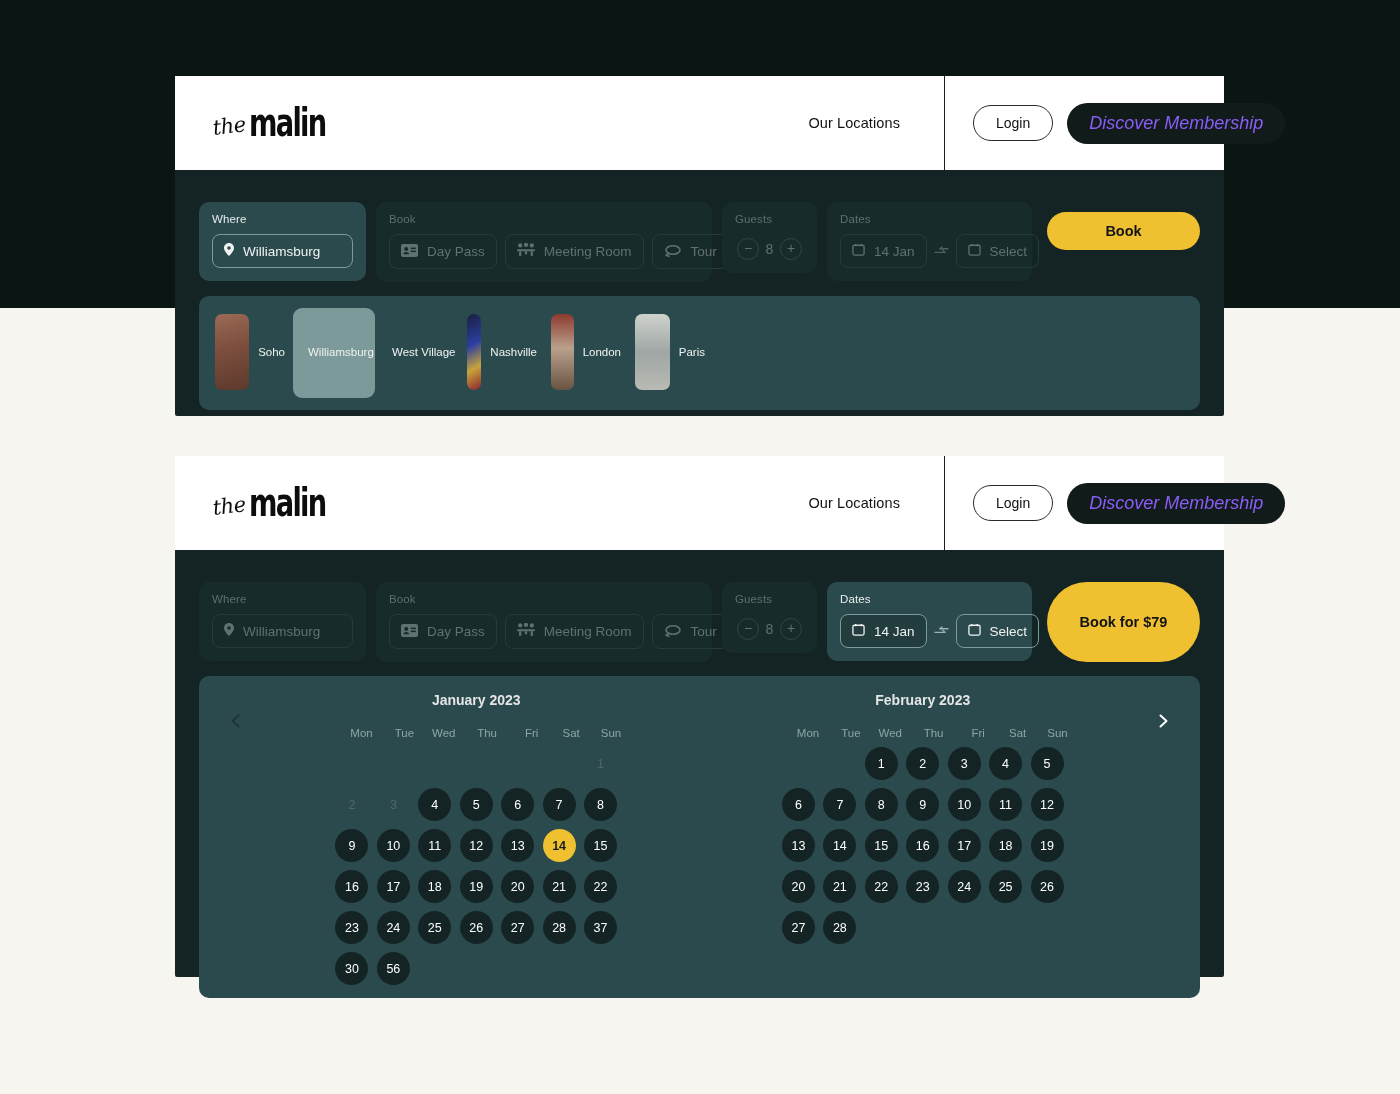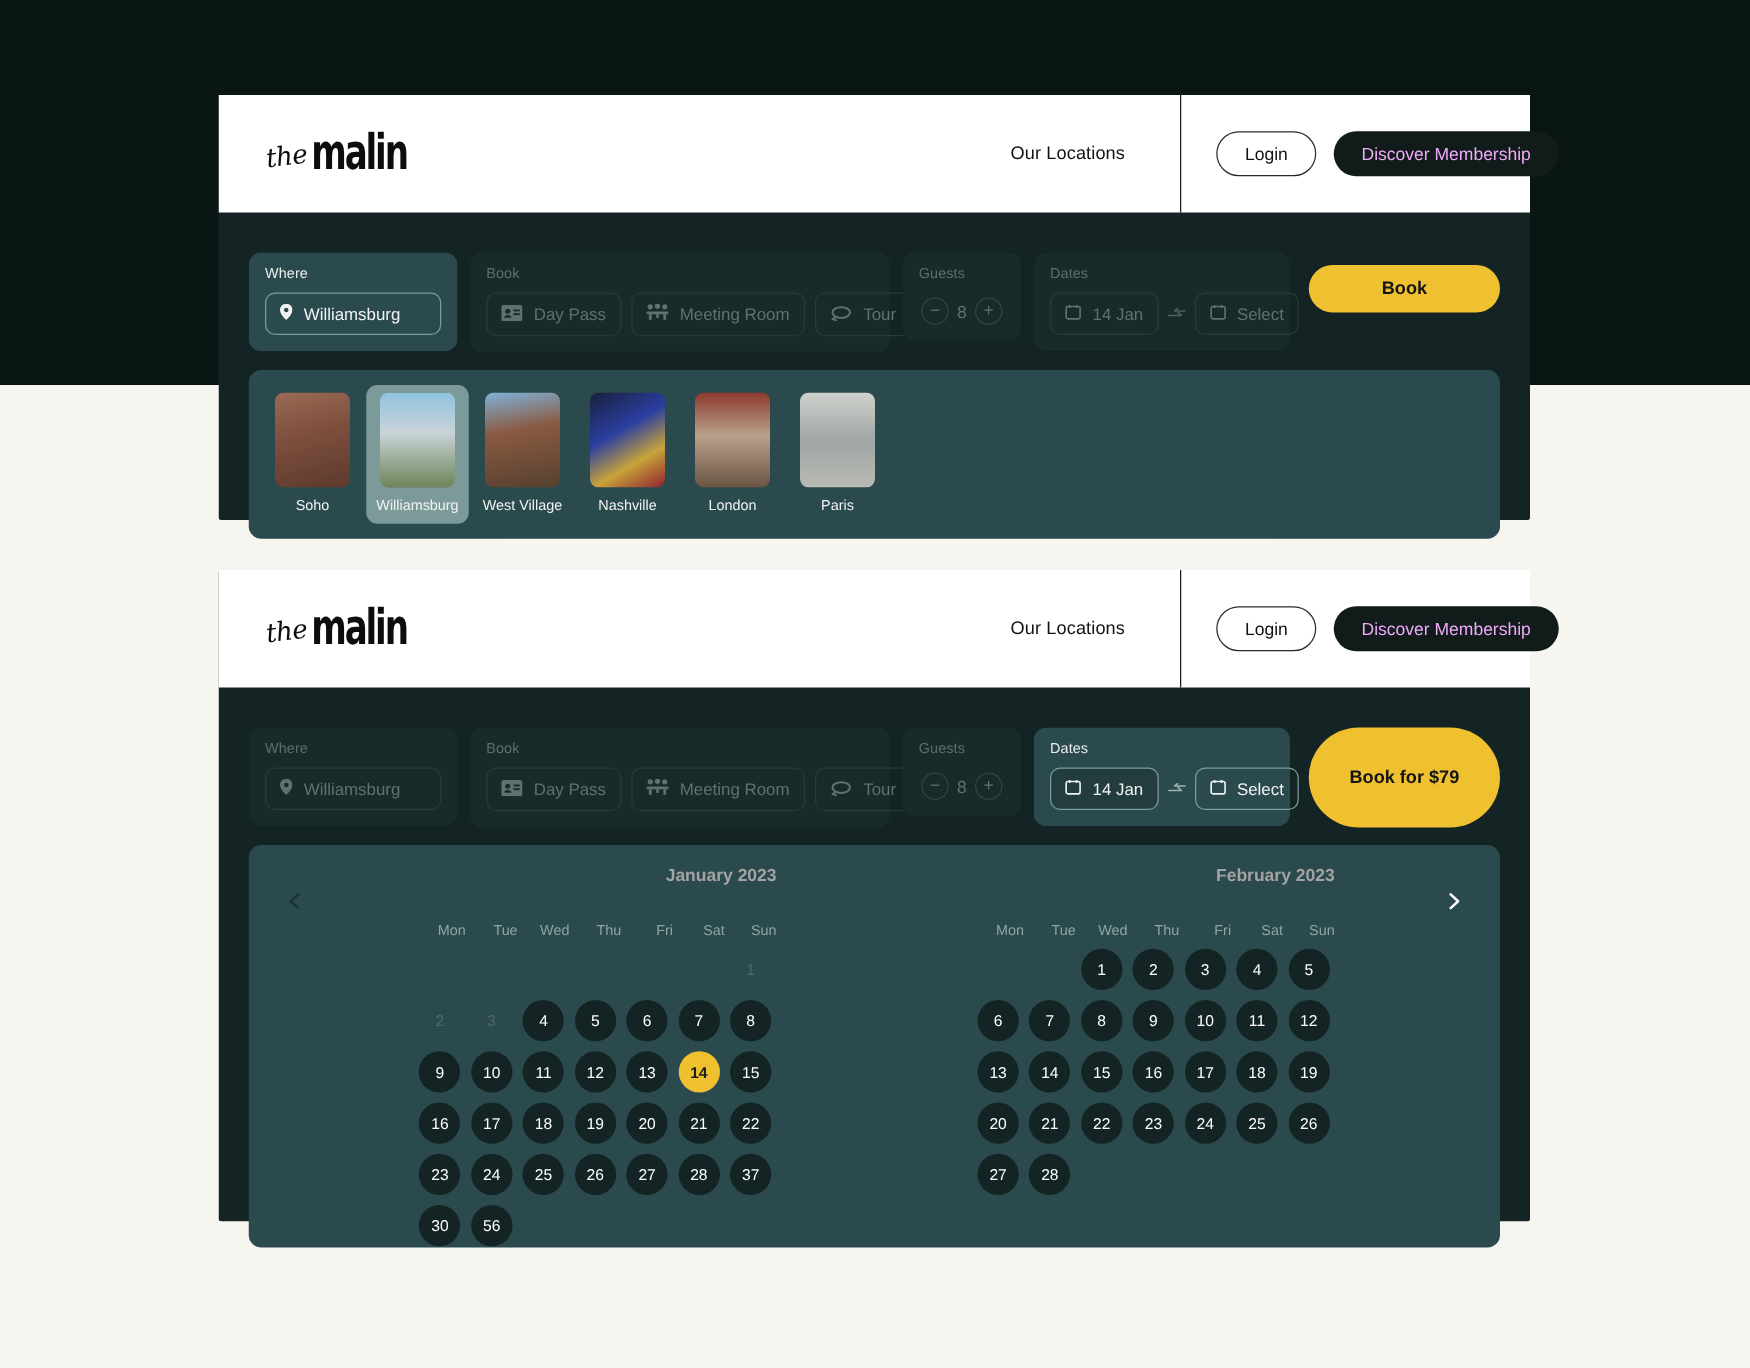--- a/index.html
+++ b/index.html
@@ -38,23 +38,23 @@
     color: #0d0d0d; letter-spacing: -2.2px; transform: scaleX(0.78) scaleY(1.12);
     transform-origin: left center; line-height: 1;
   }
   .nav-link { font-size: 14.5px; color: #121212; letter-spacing: 0.1px; cursor: pointer; }
   .btn-login {
     font-size: 14px; color: #111; background: #fff;
     border: 1px solid #2a2a2a; border-radius: 999px;
     padding: 9px 22px; cursor: pointer; white-space: nowrap;
   }
   .btn-membership {
-    font-size: 14px; color: #f0abfc; background: #111b1a;
+    font-size: 18px; color: #8b5cf6; background: #111b1a;
     border: none; border-radius: 999px; padding: 10px 22px;
-    cursor: pointer; white-space: nowrap;
+    cursor: pointer; white-space: nowrap; font-style: italic;
   }
 
   
   .searchbar { display: flex; align-items: flex-start; gap: 10px; padding: 32px 24px 0 24px; }
   .field {
     border-radius: 10px; padding: 10px 12px 12px 12px;
     background: #172B2B; border: 1px solid transparent;
   }
   .field.active { background: #2B4A4E; }
   .field-label { font-size: 11.5px; margin-bottom: 9px; color: #5d6f6d; letter-spacing: .1px; }
@@ -96,21 +96,21 @@
   }
   #panel-two .book-cta { height: 80px; margin-top: 0; align-self: center; }
 
   
   .locations {
     margin: 14px 24px 0 24px; background: #2B4A4E;
     border-radius: 10px; padding: 12px 10px; display: flex; gap: 2px;
   }
   .loc-card {
     width: 82px; border-radius: 9px; padding: 6px 6px 8px 6px;
-    display: flex; flex-direction: column; align-items: center;
+    display: flex; flex-direction: row; align-items: center;
     gap: 9px; cursor: pointer; background: transparent;
   }
   .loc-card.selected { background: #7C9A99; }
   .loc-thumb {
     width: 60px; height: 76px; border-radius: 7px; overflow: hidden;
     position: relative; background: #444;
   }
   .loc-name { font-size: 11.5px; color: #F0F3F1; white-space: nowrap; }
 
   
@@ -121,21 +121,21 @@
   }
   .cal-nav {
     width: 34px; height: 34px; display: flex; align-items: center; justify-content: center;
     cursor: pointer; margin-top: 12px; background: transparent; border: none;
   }
   .cal-nav svg { width: 16px; height: 16px; }
   .cal-nav.disabled svg { stroke: #1d3436; }
   .cal-nav.enabled svg { stroke: #FFFFFF; }
   .months { display: flex; flex: 1; justify-content: space-around; }
   .month { width: 290px; }
-  .month-title { text-align: right; font-size: 14px; color: #a3a3a3; font-weight: bold; margin-bottom: 31px; }
+  .month-title { text-align: center; font-size: 14px; color: #e5e5e5; font-weight: bold; margin-bottom: 19px; }
   .dow-row, .day-row { display: grid; grid-template-columns: repeat(7, 1fr); }
   .dow { text-align: right; font-size: 11.5px; color: #8FA5A3; padding-bottom: 6px; }
   .grid { display: grid; grid-template-columns: repeat(7, 1fr); row-gap: 4px; }
   .day {
     height: 33px; display: flex; align-items: center; justify-content: center;
     font-size: 12.5px; margin: 2px auto; width: 33px; border-radius: 50%;
   }
   .day.avail { background: #142425; color: #FFFFFF; cursor: pointer; }
   .day.sel   { background: #EFC02F; color: #14201F; cursor: pointer; font-weight: bold; }
   .day.off   { color: #506865; }

